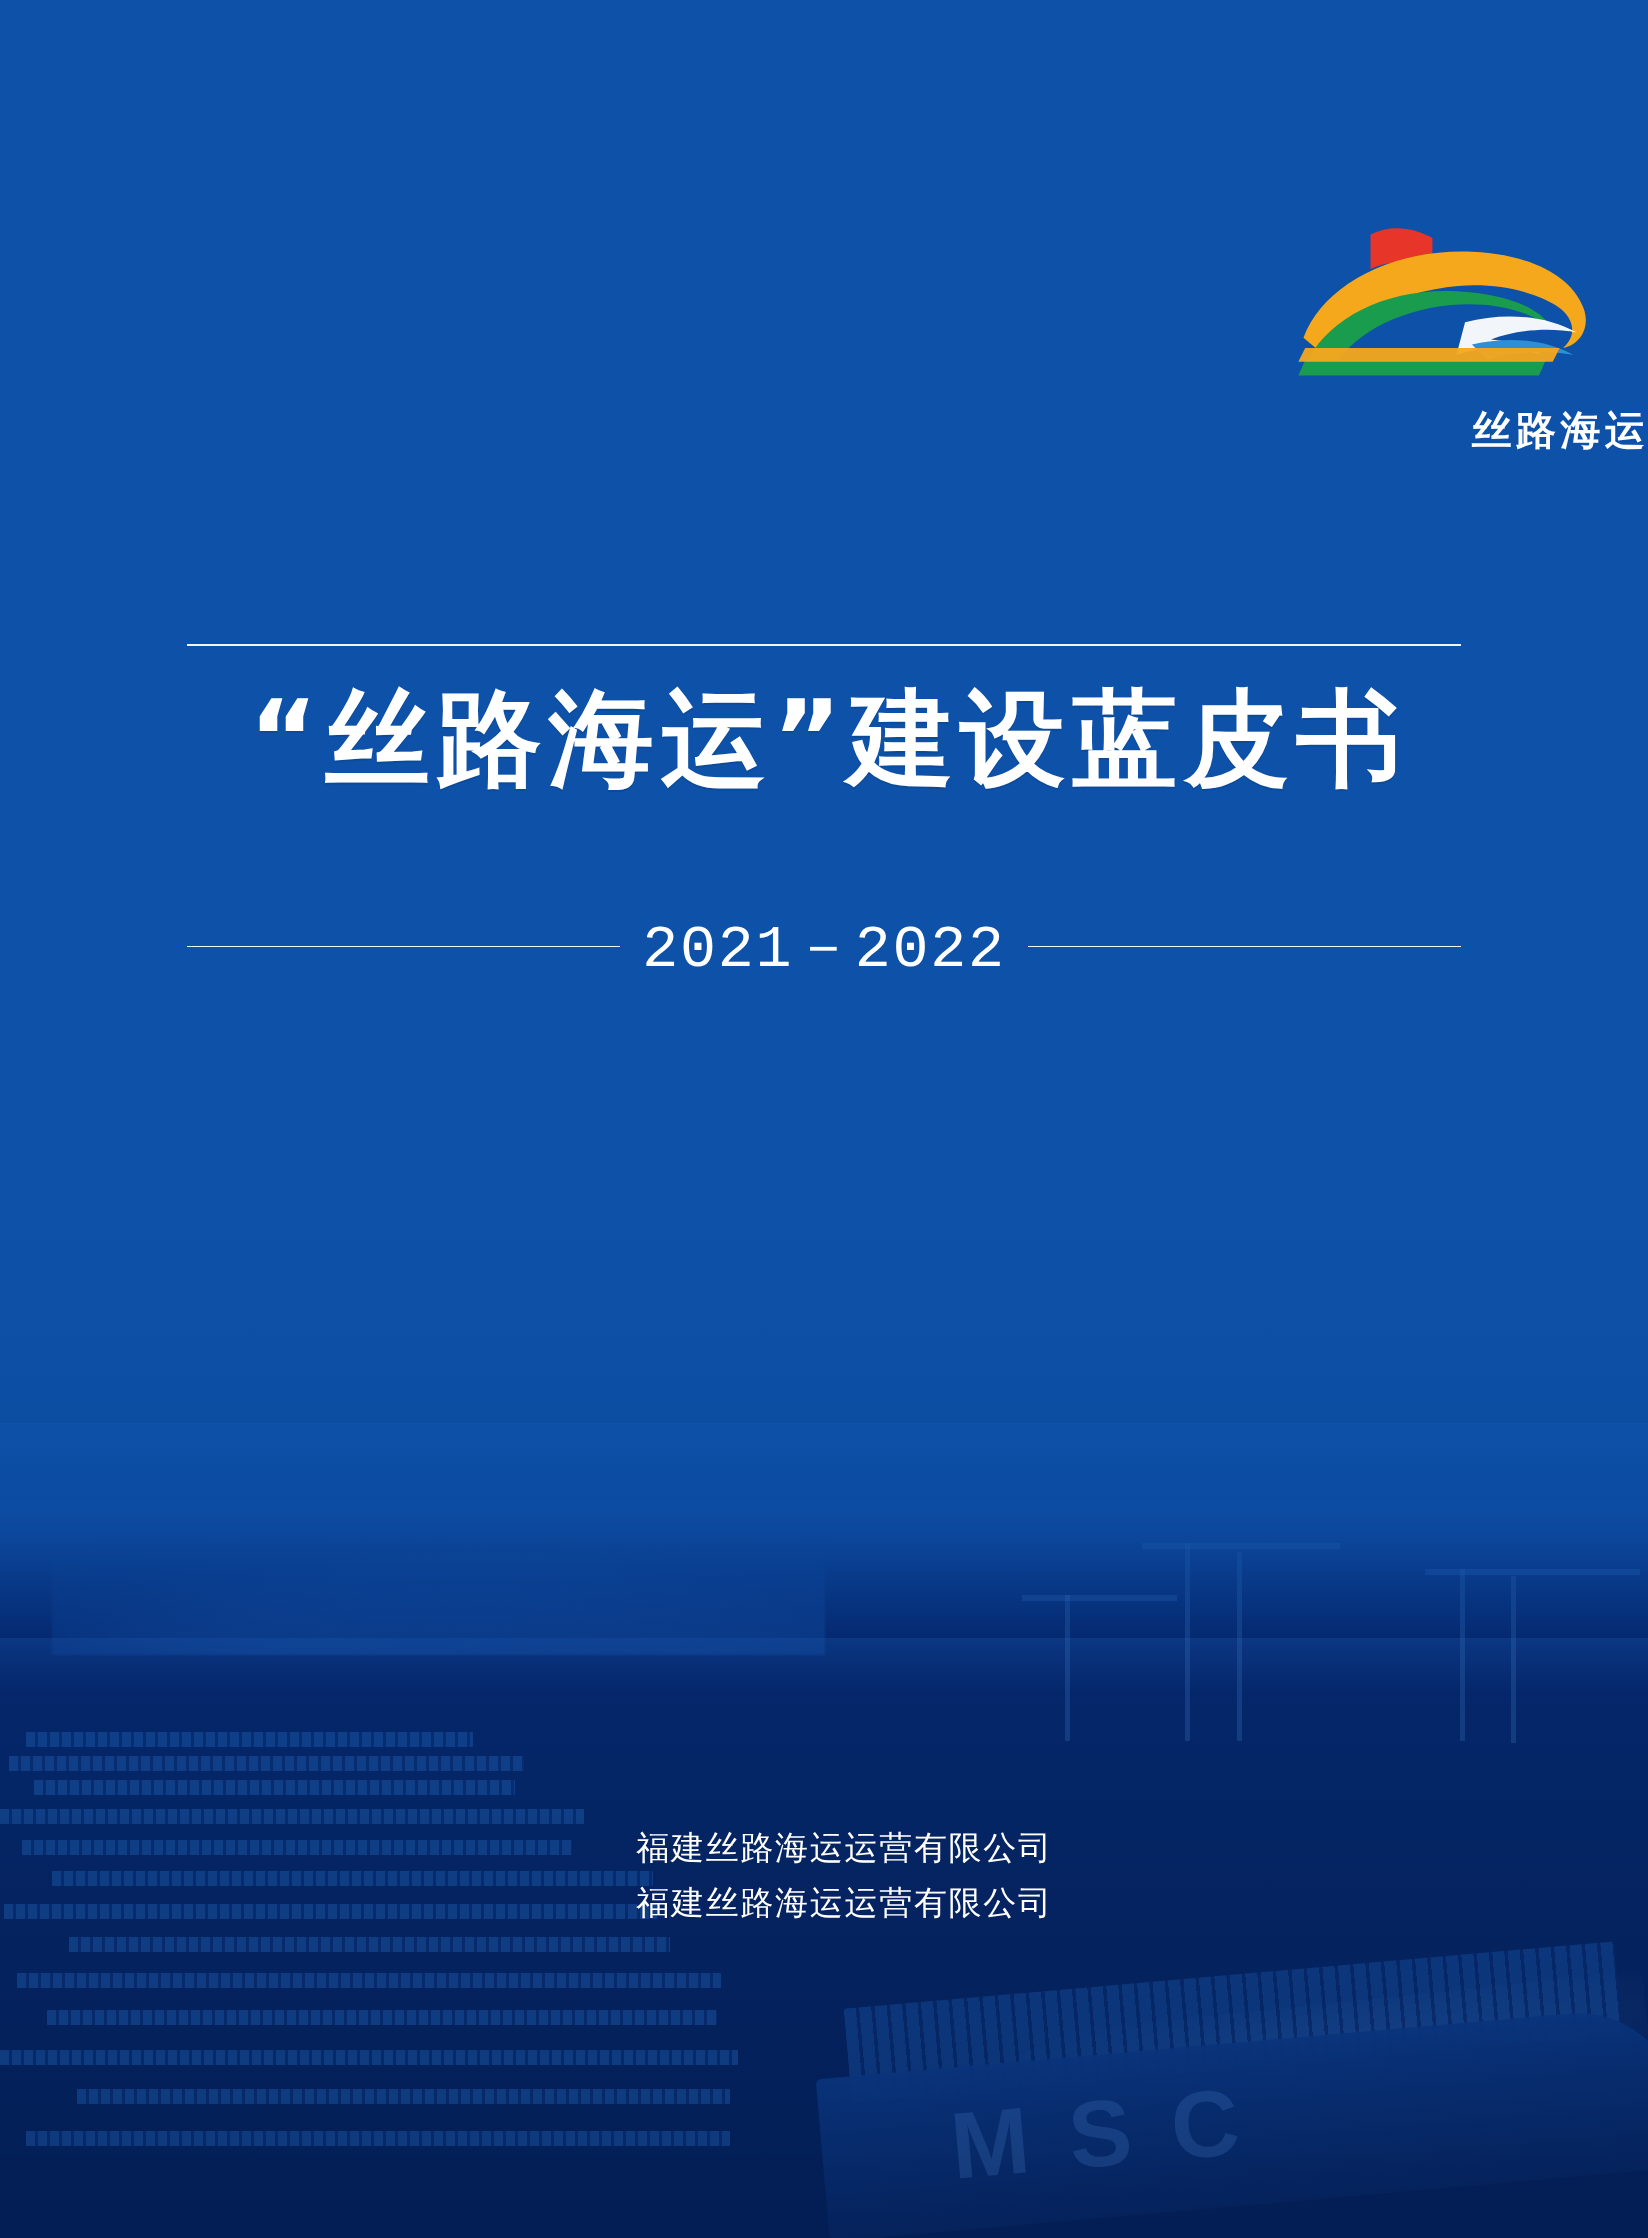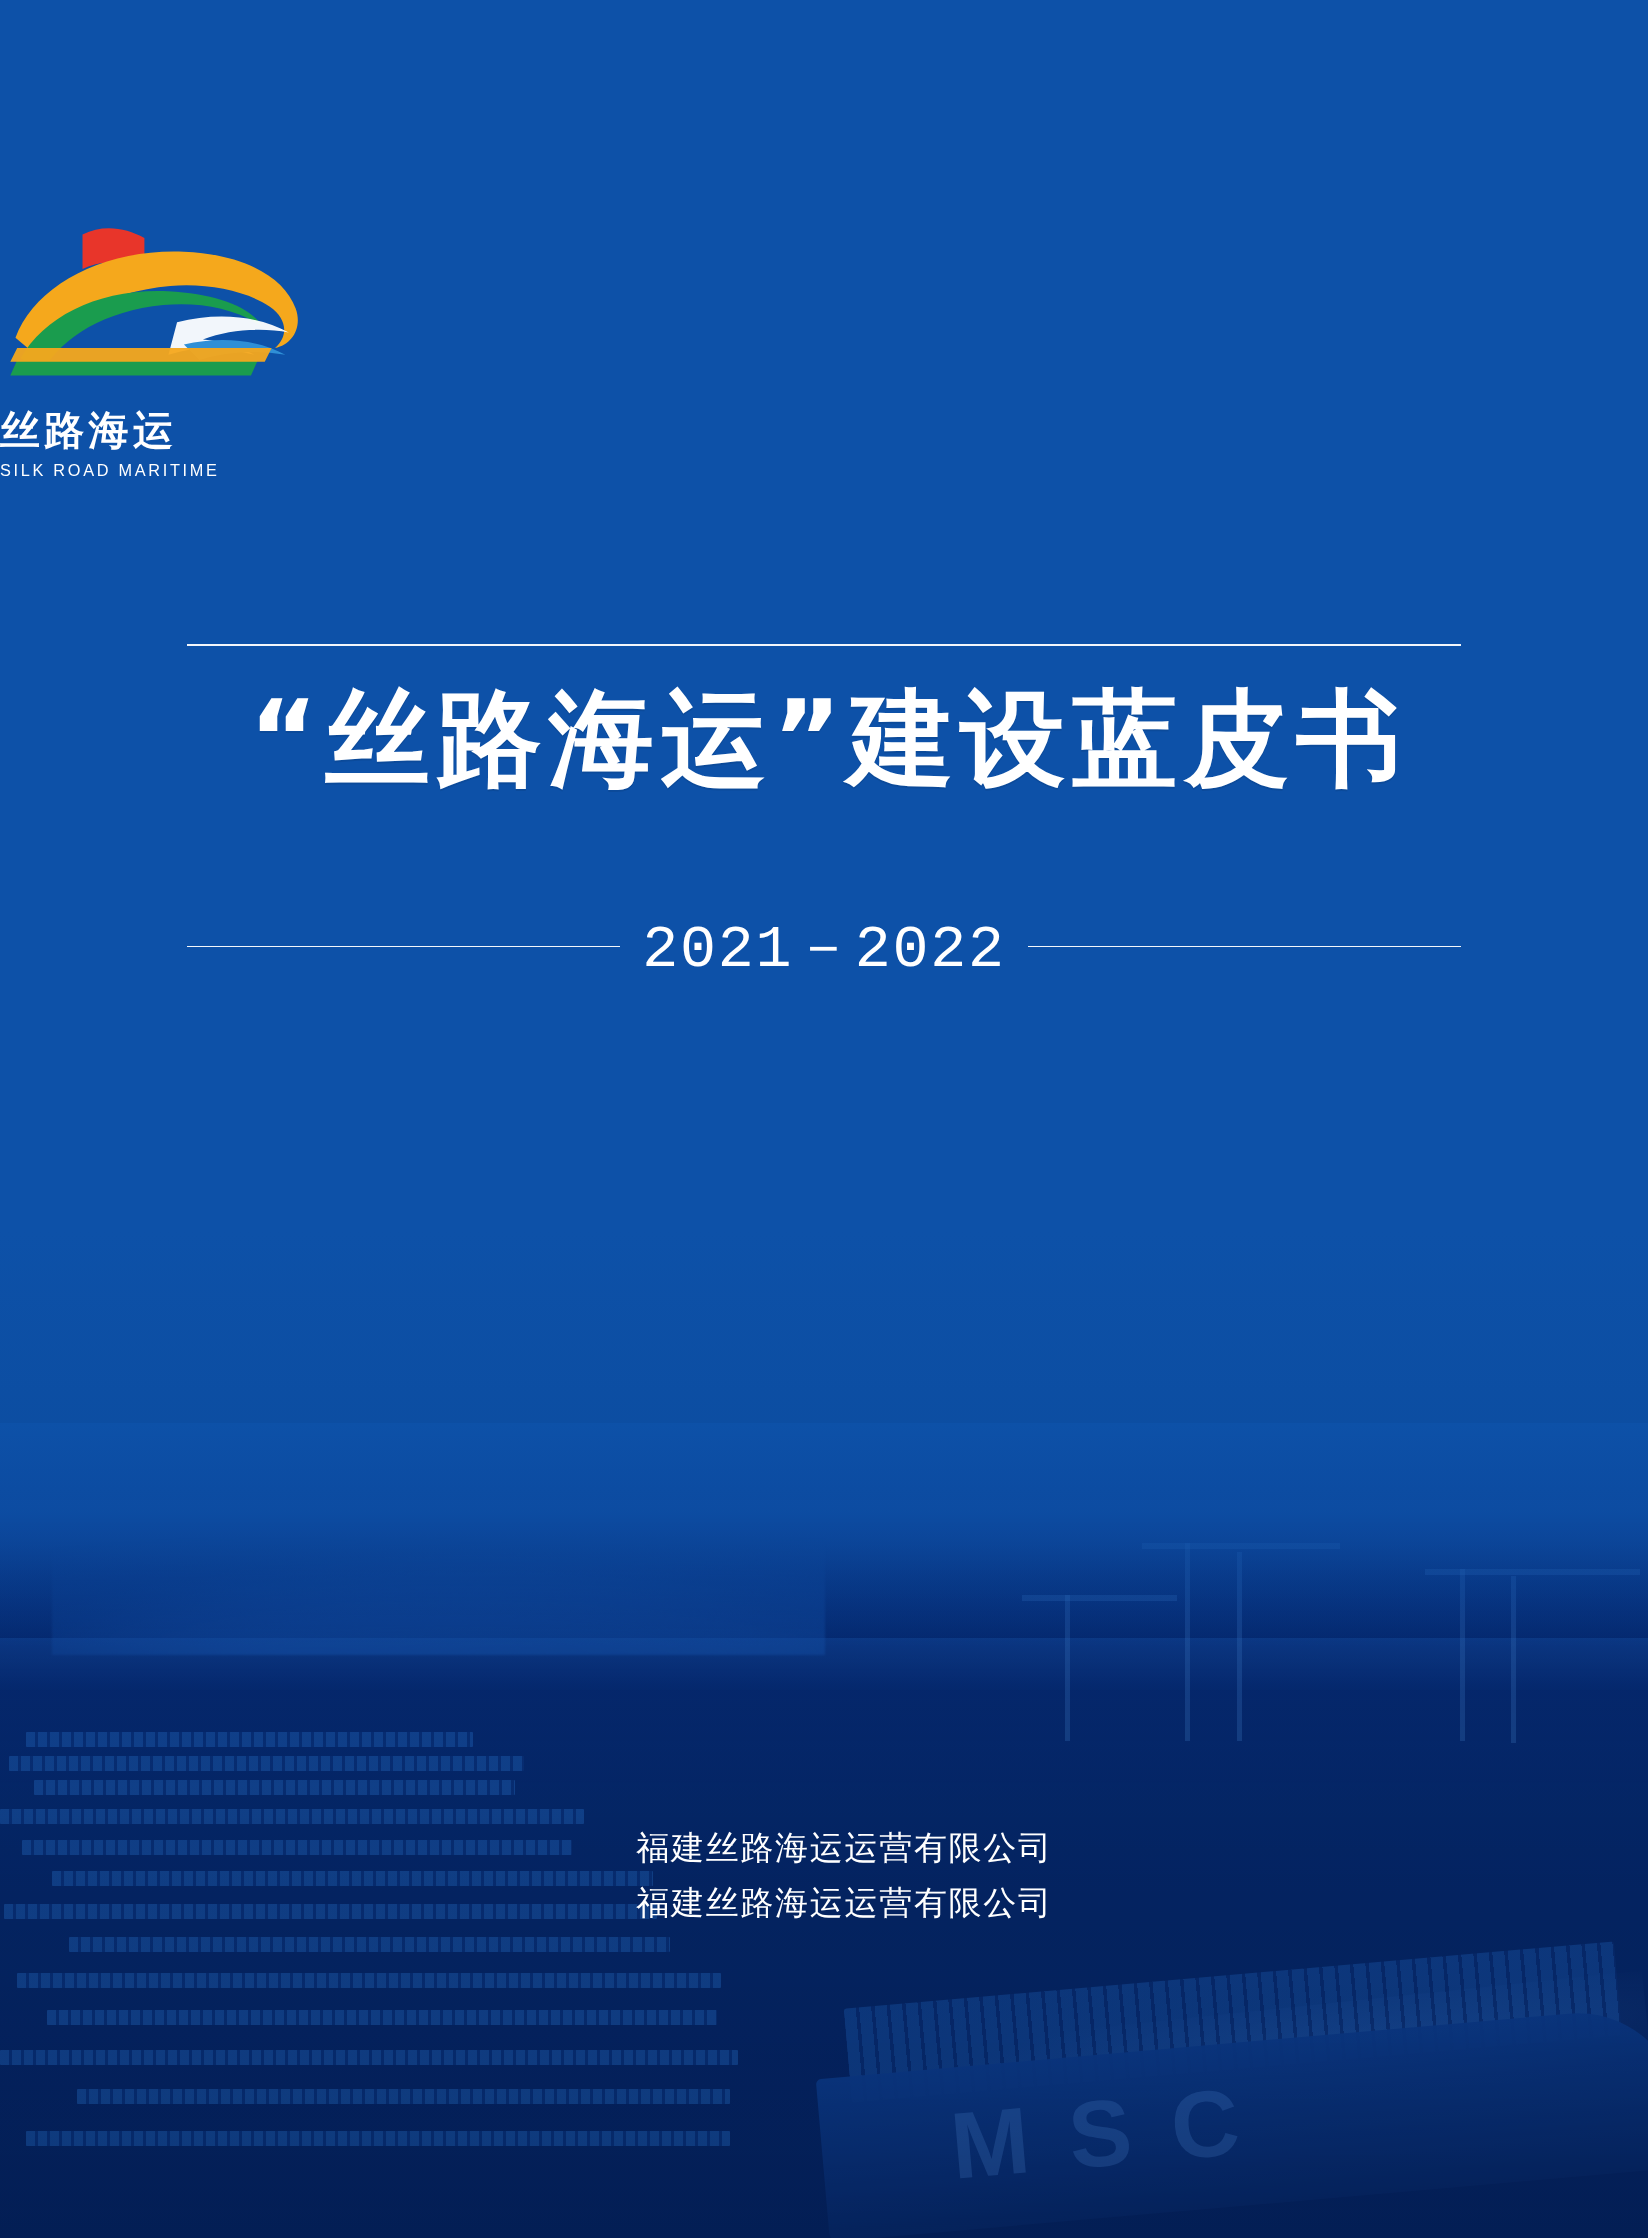--- a/index.html
+++ b/index.html
@@ -132,21 +132,21 @@
     position: absolute; left: 0; top: 0;
     width: 1649px; height: 223px;
     background: linear-gradient(180deg, #0d51a8 0%, rgba(13,81,168,0.85) 40%, rgba(13,81,168,0) 100%);
   }
 
   
   .logo-wrap {
     position: absolute;
     left: 0; top: 219px;
     width: 1649px;
-    text-align: left;
+    text-align: right;
   }
   .logo-mark { display: inline-block; }
   .logo-text-cn {
     margin-top: 8.6px;
     font-size: 40px;
     letter-spacing: 4.3px;
     color: #ffffff;
     font-weight: 700;
     font-family: "Liberation Sans", sans-serif;
   }
@@ -283,21 +283,20 @@
         <path d="M24 162 C52 112 118 80 196 84 C252 87 292 102 306 126 C276 104 232 96 190 100 C122 107 74 136 50 176 Z" fill="#1a9c4e"></path>
 
         <path d="M206 120 C252 108 300 112 336 132 C306 126 268 128 236 140 C258 142 280 148 296 158 C262 148 224 148 196 158 Z" fill="#ffffff" opacity="0.95"></path>
         <path d="M214 146 C256 136 300 140 332 158 C300 152 262 154 232 164 Z" fill="#2f8fd6"></path>
 
         <path d="M20 164 L300 164 L292 182 L12 182 Z" fill="#1a9c4e"></path>
         <path d="M20 150 L316 150 L308 166 L12 166 Z" fill="#f5a81c" opacity="0.95"></path>
       </svg>
     </div>
     <div class="logo-text-cn">丝路海运</div>
-    <div class="logo-text-en">SILK ROAD MARITIME</div>
   </div>
 
   <div class="rule top"></div>
   <div class="main-title">“丝路海运”建设蓝皮书</div>
 
   <div class="year-row">
     <div class="line"></div>
     <div class="year">2021－2022</div>
     <div class="line"></div>
   </div>

